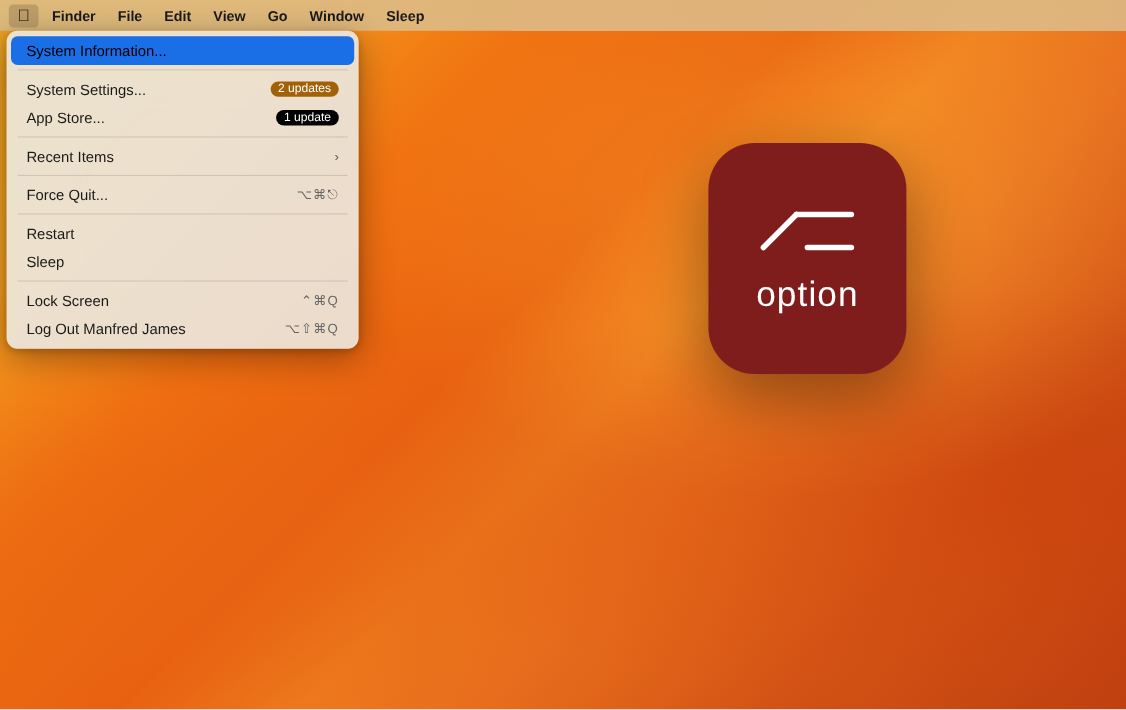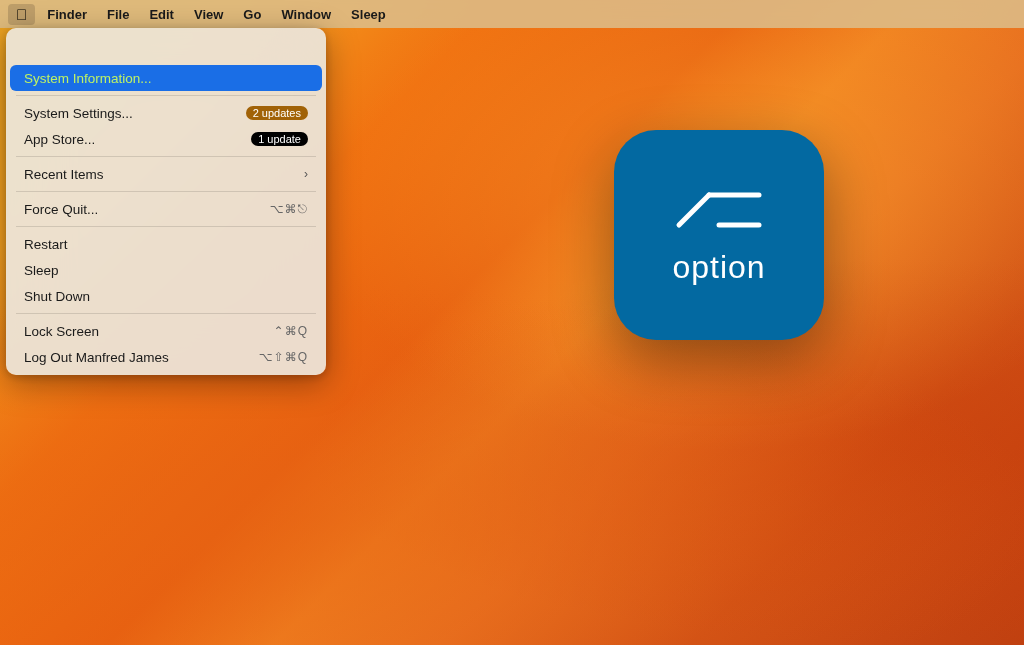--- a/index.html
+++ b/index.html
@@ -101,23 +101,22 @@
       font-size: 13.5px;
       color: #1a1a1a;
       cursor: pointer;
       border-radius: 6px;
       margin: 0 4px;
       min-height: 26px;
     }
 
     .menu-item.highlighted {
       background: #1a6ee6;
-      color: #bef264;
+      color: #000000;
       border-radius: 6px;
-      margin-top: 32px;
     }
 
     .menu-item .item-left {
       display: flex;
       align-items: center;
       gap: 8px;
     }
 
     .menu-item .item-right {
       display: flex;
@@ -159,23 +158,23 @@
     .chevron {
       font-size: 12px;
       color: #555;
     }
 
     
     .option-icon {
       position: absolute;
       top: 130px;
       right: 200px;
-      width: 210px;
+      width: 180px;
       height: 210px;
-      background: #0369a1;
+      background: #7f1d1d;
       border-radius: 42px;
       display: flex;
       flex-direction: column;
       align-items: center;
       justify-content: center;
       gap: 14px;
       box-shadow: 0 20px 60px rgba(0,0,0,0.4);
     }
 
     .option-label {
@@ -249,23 +248,20 @@
   <div class="menu-separator"></div>
 
   <div class="menu-item">
     <span class="item-left">Restart</span>
   </div>
 
   <div class="menu-item">
     <span class="item-left">Sleep</span>
   </div>
 
-  <div class="menu-item">
-    <span class="item-left">Shut Down</span>
-  </div>
 
   <div class="menu-separator"></div>
 
   <div class="menu-item">
     <span class="item-left">Lock Screen</span>
     <span class="item-right shortcut-text">⌃⌘Q</span>
   </div>
 
   <div class="menu-item">
     <span class="item-left">Log Out Manfred James</span>

